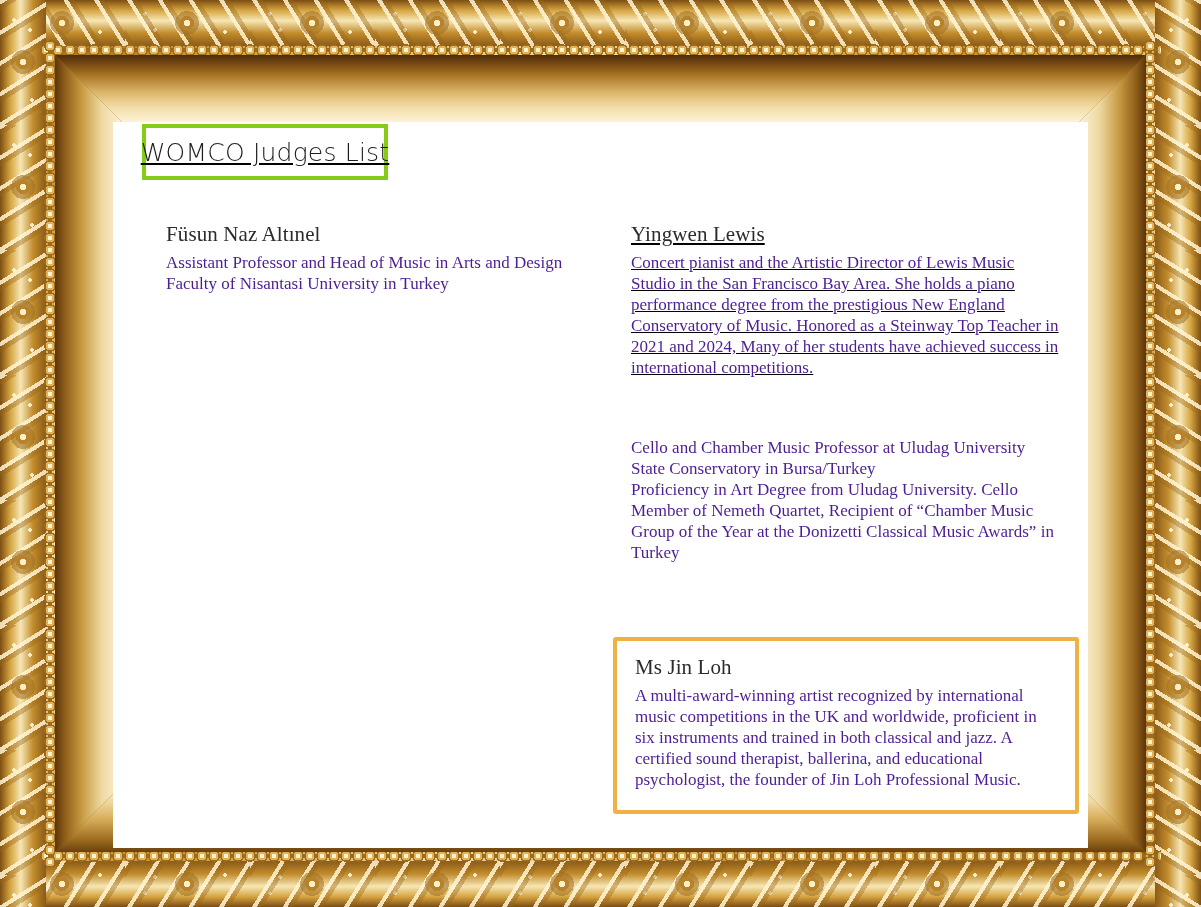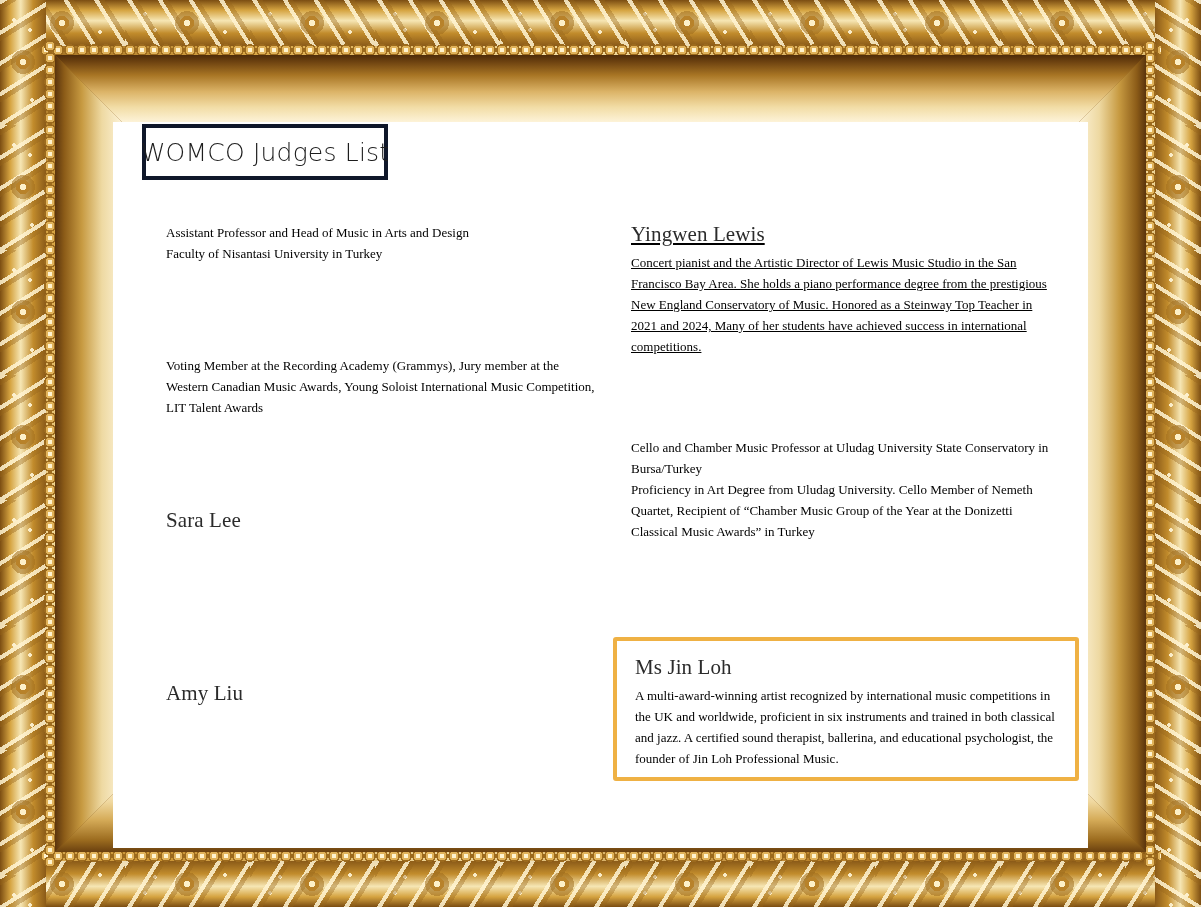--- a/index.html
+++ b/index.html
@@ -142,26 +142,27 @@
     overflow: hidden;
   }
 
   
   #title-box {
     position: absolute;
     left: 29px;
     top: 2px;
     width: 246px;
     height: 56px;
-    border: 4px solid #0f172a;
+    border: 4px solid #84cc16;
     background: #ffffff;
     display: flex;
     align-items: center;
     justify-content: center;
     box-sizing: border-box;
+    text-decoration: underline;
   }
   #title-text {
     font-family: "DejaVu Sans", sans-serif;
     font-size: 25px;
     font-weight: 300;
     letter-spacing: 0.2px;
     color: #1d1d1d;
     white-space: nowrap;
   }
 
@@ -179,34 +180,34 @@
     font-family: "Liberation Serif", serif;
     font-size: 21px;
     font-weight: 400;
     color: #2b2b2b;
     letter-spacing: 0.1px;
     margin: 0 0 5px 0;
     white-space: nowrap;
   }
   .entry-bio {
     font-family: "Liberation Serif", serif;
-    font-size: 13px;
+    font-size: 17px;
     line-height: 21px;
-    color: #000000;
+    color: #4c1d95;
     margin: 0;
     white-space: pre-line;
   }
 
   
   .entry.boxed {
     border: 4px solid #efb144;
     border-radius: 3px;
     box-sizing: border-box;
     background: #ffffff;
-    padding: 14px 18px 8px 18px;
+    padding: 14px 18px 20px 18px;
     left: -18px;
     width: 466px;
   }
 </style>
 </head>
 <body>
 
 <div id="frame-wrap">
 
   <div class="frame-outer">
@@ -229,31 +230,29 @@
   </div>
 
   <div id="canvas">
 
     <div id="title-box">
       <span id="title-text">WOMCO Judges List</span>
     </div>
 
     <div class="col" id="col-left">
         <div class="entry" style="top: 18px;">
+          <div class="entry-name">Füsun Naz Altınel</div>
           <div class="entry-bio">Assistant Professor and Head of Music in Arts and Design
 Faculty of Nisantasi University in Turkey</div>
         </div>
         <div class="entry" style="top: 151px;">
-          <div class="entry-bio">Voting Member at the Recording Academy (Grammys), Jury member at the Western Canadian Music Awards, Young Soloist International Music Competition, LIT Talent Awards</div>
         </div>
         <div class="entry" style="top: 304px;">
-          <div class="entry-name">Sara Lee</div>
         </div>
         <div class="entry" style="top: 477px;">
-          <div class="entry-name">Amy Liu</div>
         </div>
       </div>
     <div class="col" id="col-right">
         <div class="entry" style="top: 18px; text-decoration: underline;">
           <div class="entry-name">Yingwen Lewis</div>
           <div class="entry-bio">Concert pianist and the Artistic Director of Lewis Music Studio in the San Francisco Bay Area. She holds a piano performance degree from the prestigious New England Conservatory of Music. Honored as a Steinway Top Teacher in 2021 and 2024, Many of her students have achieved success in international competitions.</div>
         </div>
         <div class="entry" style="top: 233px;">
           <div class="entry-bio">Cello and Chamber Music Professor at Uludag University State Conservatory in Bursa/Turkey
 Proficiency in Art Degree from Uludag University. Cello Member of Nemeth Quartet, Recipient of “Chamber Music Group of the Year at the Donizetti Classical Music Awards” in Turkey</div>

